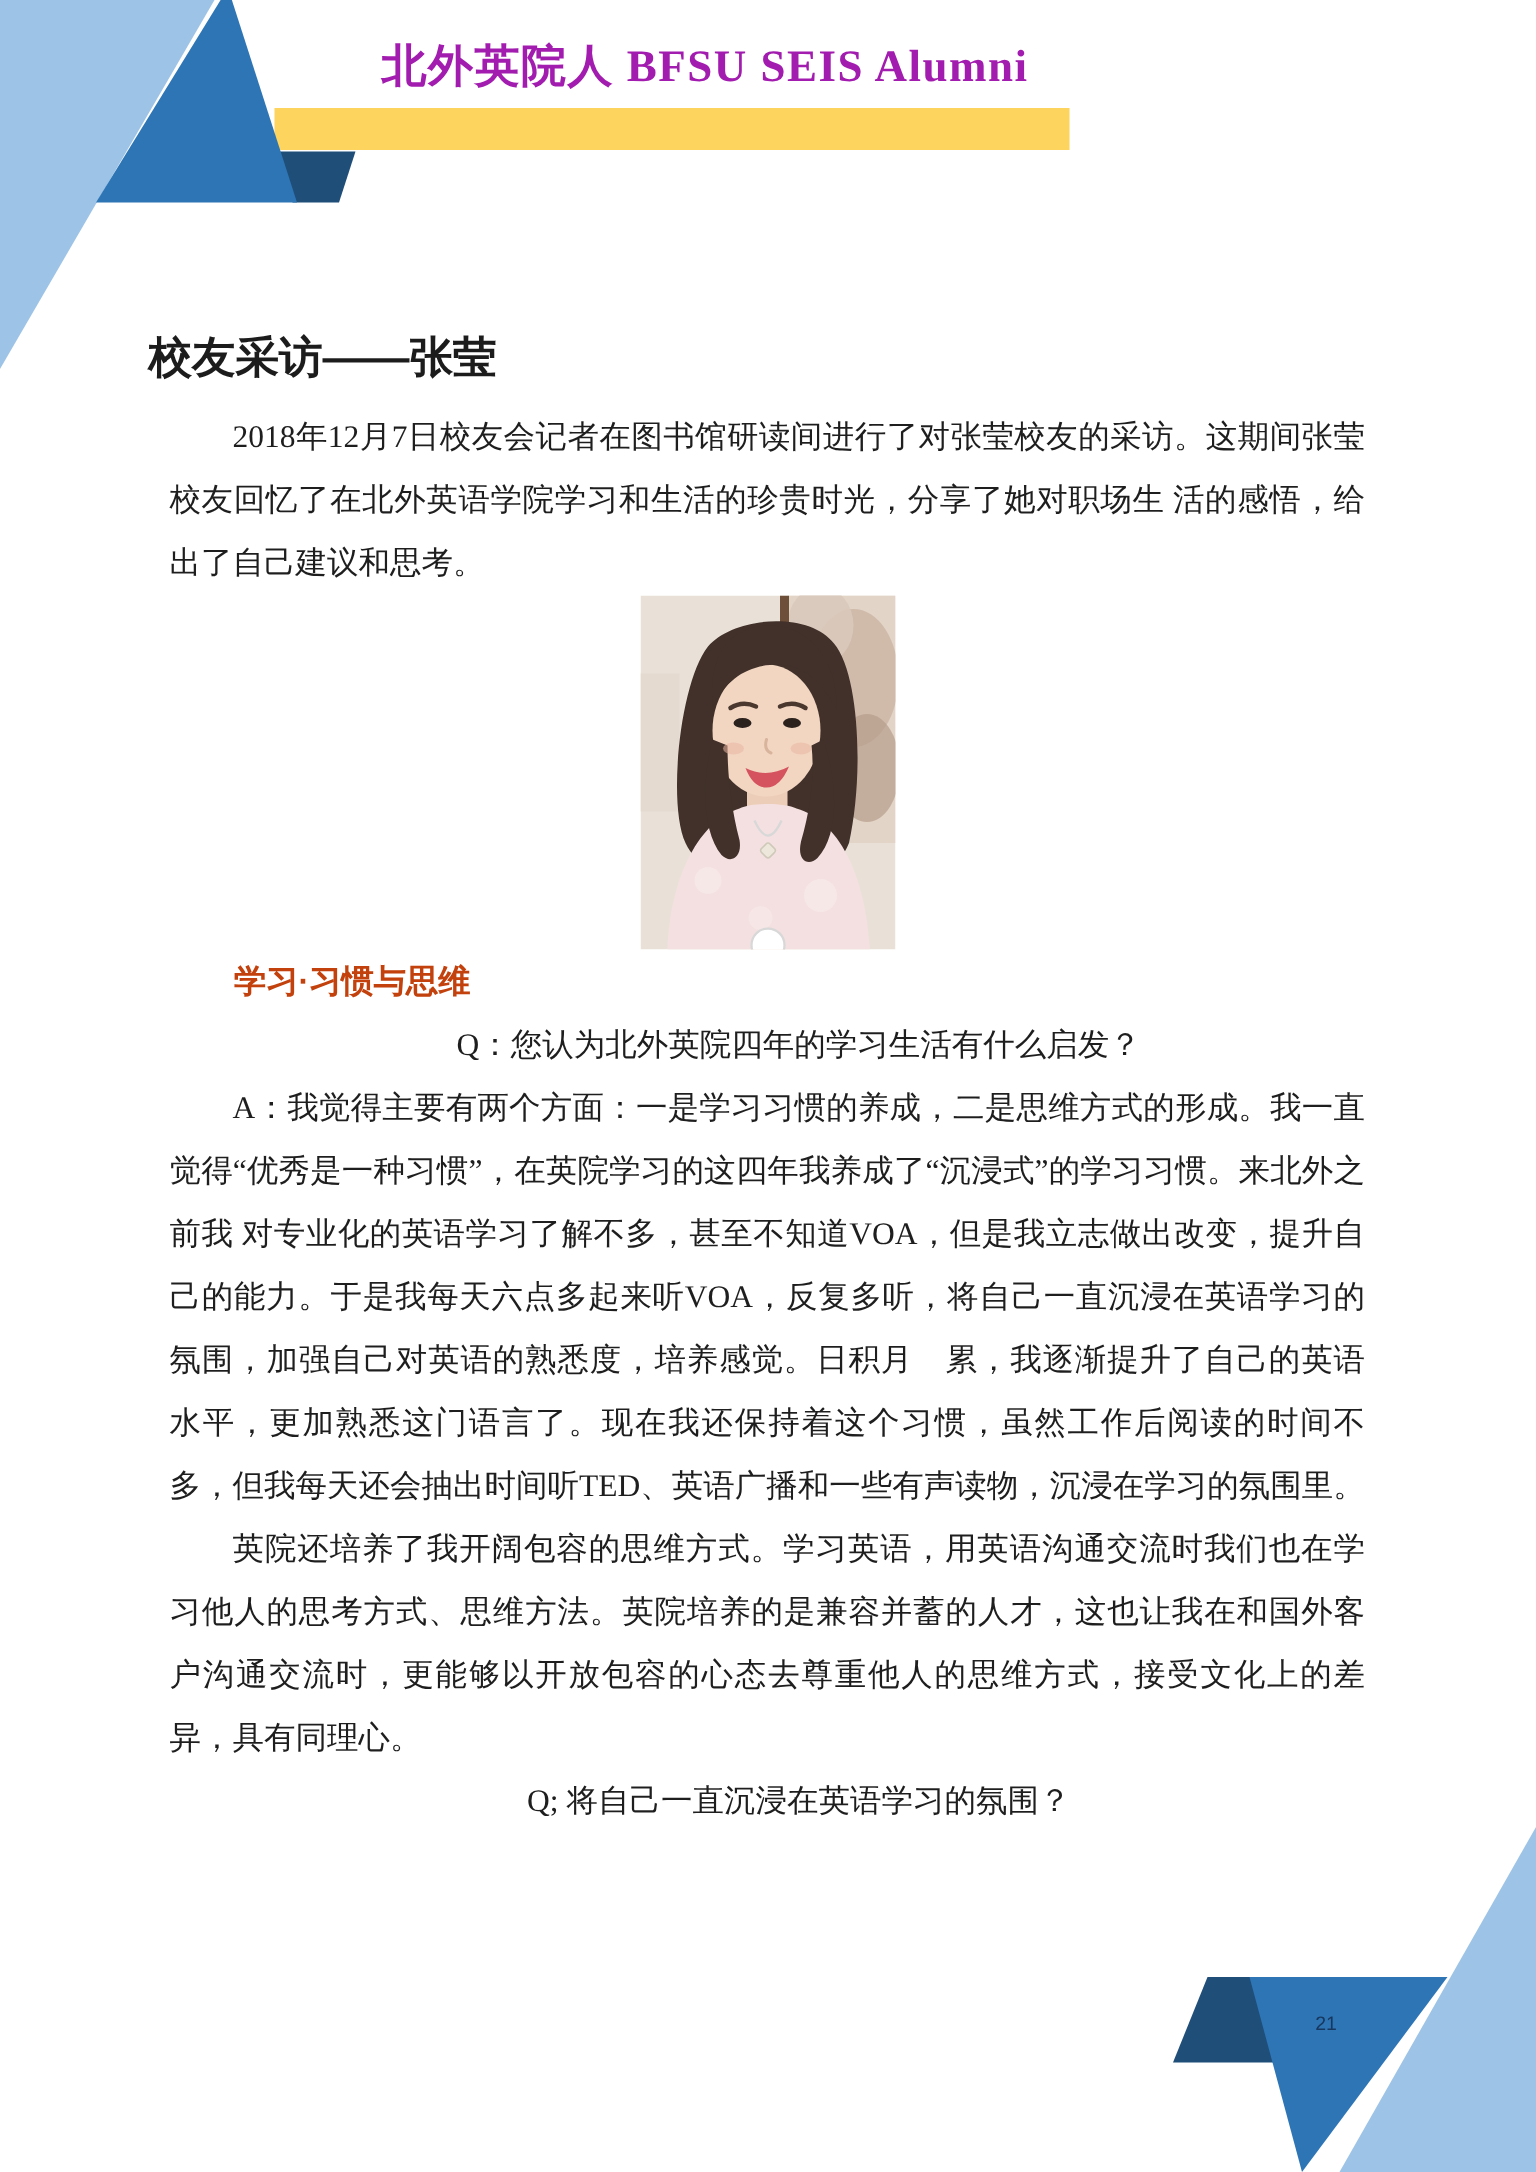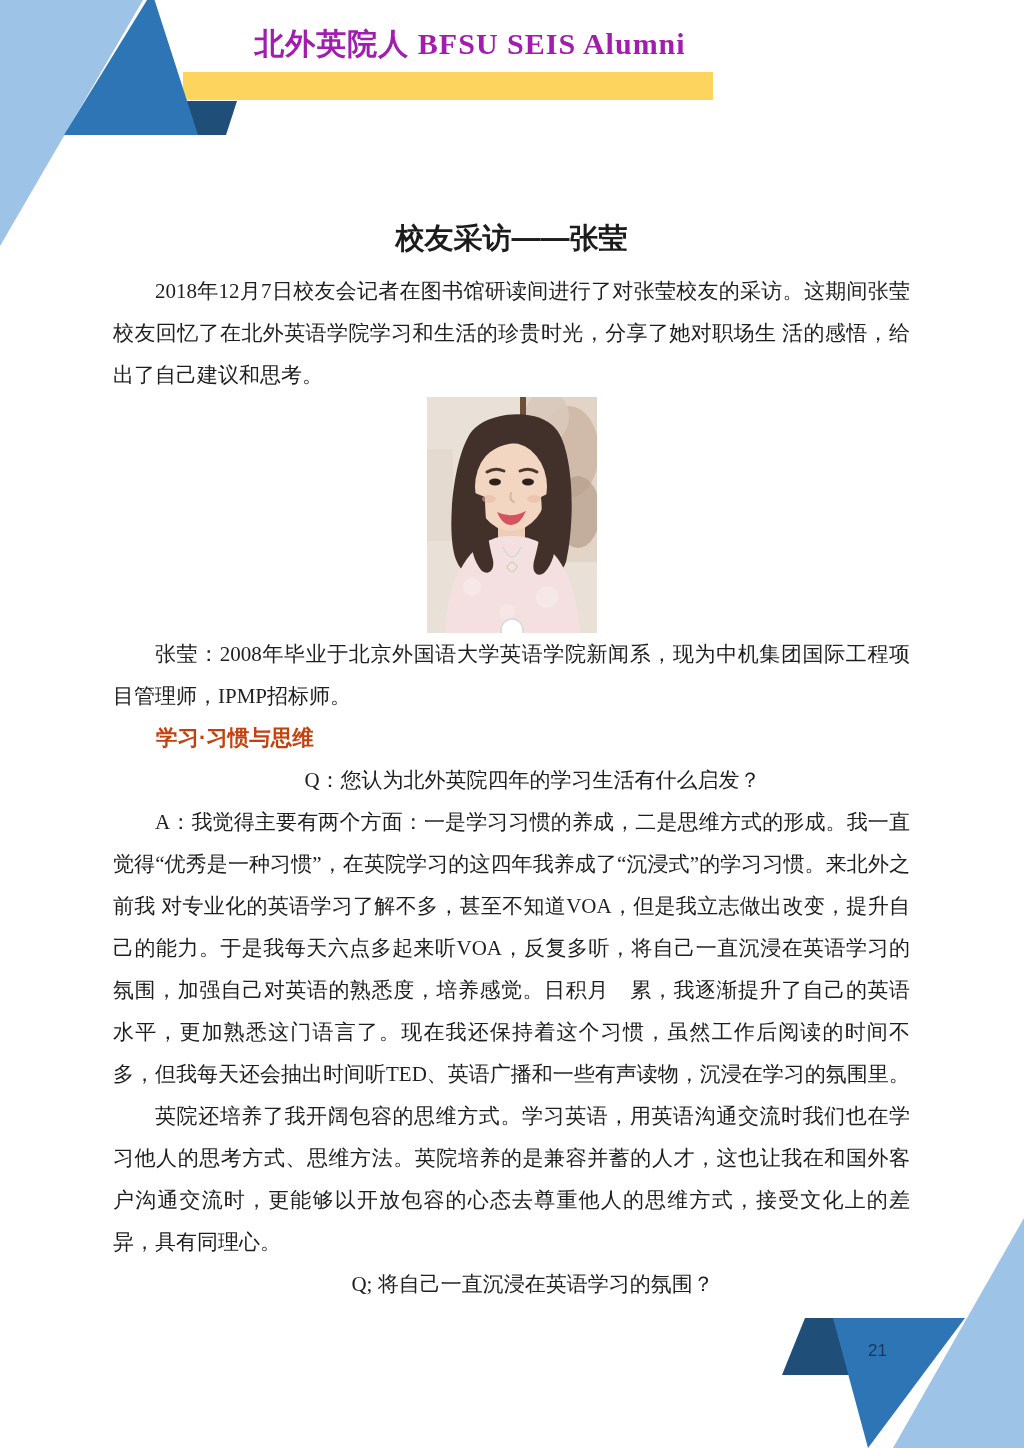--- a/index.html
+++ b/index.html
@@ -20,22 +20,22 @@
     background:#fcd45e;z-index:2;
   }
   
   .masthead{
     position:absolute;left:150px;top:24px;width:640px;z-index:4;
     text-align:center;font-weight:bold;font-size:30px;letter-spacing:1px;
     color:#a21caf;white-space:nowrap;
   }
   
   .article-title{
-    position:absolute;left:113px;top:200px;width:797px;
-    text-align:center;
+    position:absolute;left:99px;top:200px;width:797px;
+    text-align:left;
     font-family:"Liberation Sans","DejaVu Sans",sans-serif;
     font-weight:bold;font-size:29px;color:#1c1c1c;
   }
   .content{
     position:absolute;left:113px;top:270px;width:797px;
     font-size:21px;line-height:42px;text-align:justify;
   }
   .content p{margin:0;text-indent:2em;}
   .content p.no-justify{text-align:center;}
   .section-heading{
@@ -43,23 +43,23 @@
     font-weight:bold;font-size:21.5px;color:#c2410c;
     text-align:left;
   }
   .photo-wrap{
     width:170px;height:236px;margin:1px auto 0;
   }
   .photo-wrap svg{display:block;}
   
   .page-number{
     position:absolute;left:868px;top:1341px;width:32px;z-index:2;
-    text-align:left;
+    text-align:center;
     font-family:"Liberation Sans","DejaVu Sans",sans-serif;
-    font-size:17px;color:#17375e;
+    font-size:13px;color:#17375e;
   }
 </style>
 </head>
 <body>
 
 <div class="page">
 
   <svg class="deco deco-tl" width="260" height="260" viewBox="0 0 260 260">
     <polygon points="0,0 143,0 0,246" fill="#9dc3e6"></polygon>
     <polygon points="185,101 237,101 226,135 195,135" fill="#1f4e79"></polygon>
@@ -118,21 +118,20 @@
 
         <path d="M70,115 Q84,122 99,114 Q93,128 84,128 Q75,128 70,115 Z" fill="#d4535f"></path>
 
         <ellipse cx="62" cy="102" rx="7" ry="4" fill="#eab7a2" opacity="0.55"></ellipse>
         <ellipse cx="107" cy="102" rx="7" ry="4" fill="#eab7a2" opacity="0.55"></ellipse>
 
         <circle cx="85" cy="233" r="11" fill="#ffffff" stroke="#d8d8d8" stroke-width="1.5"></circle>
       </svg>
     </div>
 
-    <p>张莹：2008年毕业于北京外国语大学英语学院新闻系，现为中机集团国际工程项目管理师，IPMP招标师。</p>
 
     <p class="section-heading">学习·习惯与思维</p>
 
     <p class="no-justify">Q：您认为北外英院四年的学习生活有什么启发？</p>
 
     <p>A：我觉得主要有两个方面：一是学习习惯的养成，二是思维方式的形成。我一直觉得“优秀是一种习惯”，在英院学习的这四年我养成了“沉浸式”的学习习惯。来北外之前我 对专业化的英语学习了解不多，甚至不知道VOA，但是我立志做出改变，提升自己的能力。于是我每天六点多起来听VOA，反复多听，将自己一直沉浸在英语学习的氛围，加强自己对英语的熟悉度，培养感觉。日积月　累，我逐渐提升了自己的英语水平，更加熟悉这门语言了。现在我还保持着这个习惯，虽然工作后阅读的时间不多，但我每天还会抽出时间听TED、英语广播和一些有声读物，沉浸在学习的氛围里。</p>
 
     <p>英院还培养了我开阔包容的思维方式。学习英语，用英语沟通交流时我们也在学习他人的思考方式、思维方法。英院培养的是兼容并蓄的人才，这也让我在和国外客户沟通交流时，更能够以开放包容的心态去尊重他人的思维方式，接受文化上的差异，具有同理心。</p>
 
     <p class="no-justify">Q; 将自己一直沉浸在英语学习的氛围？</p>

